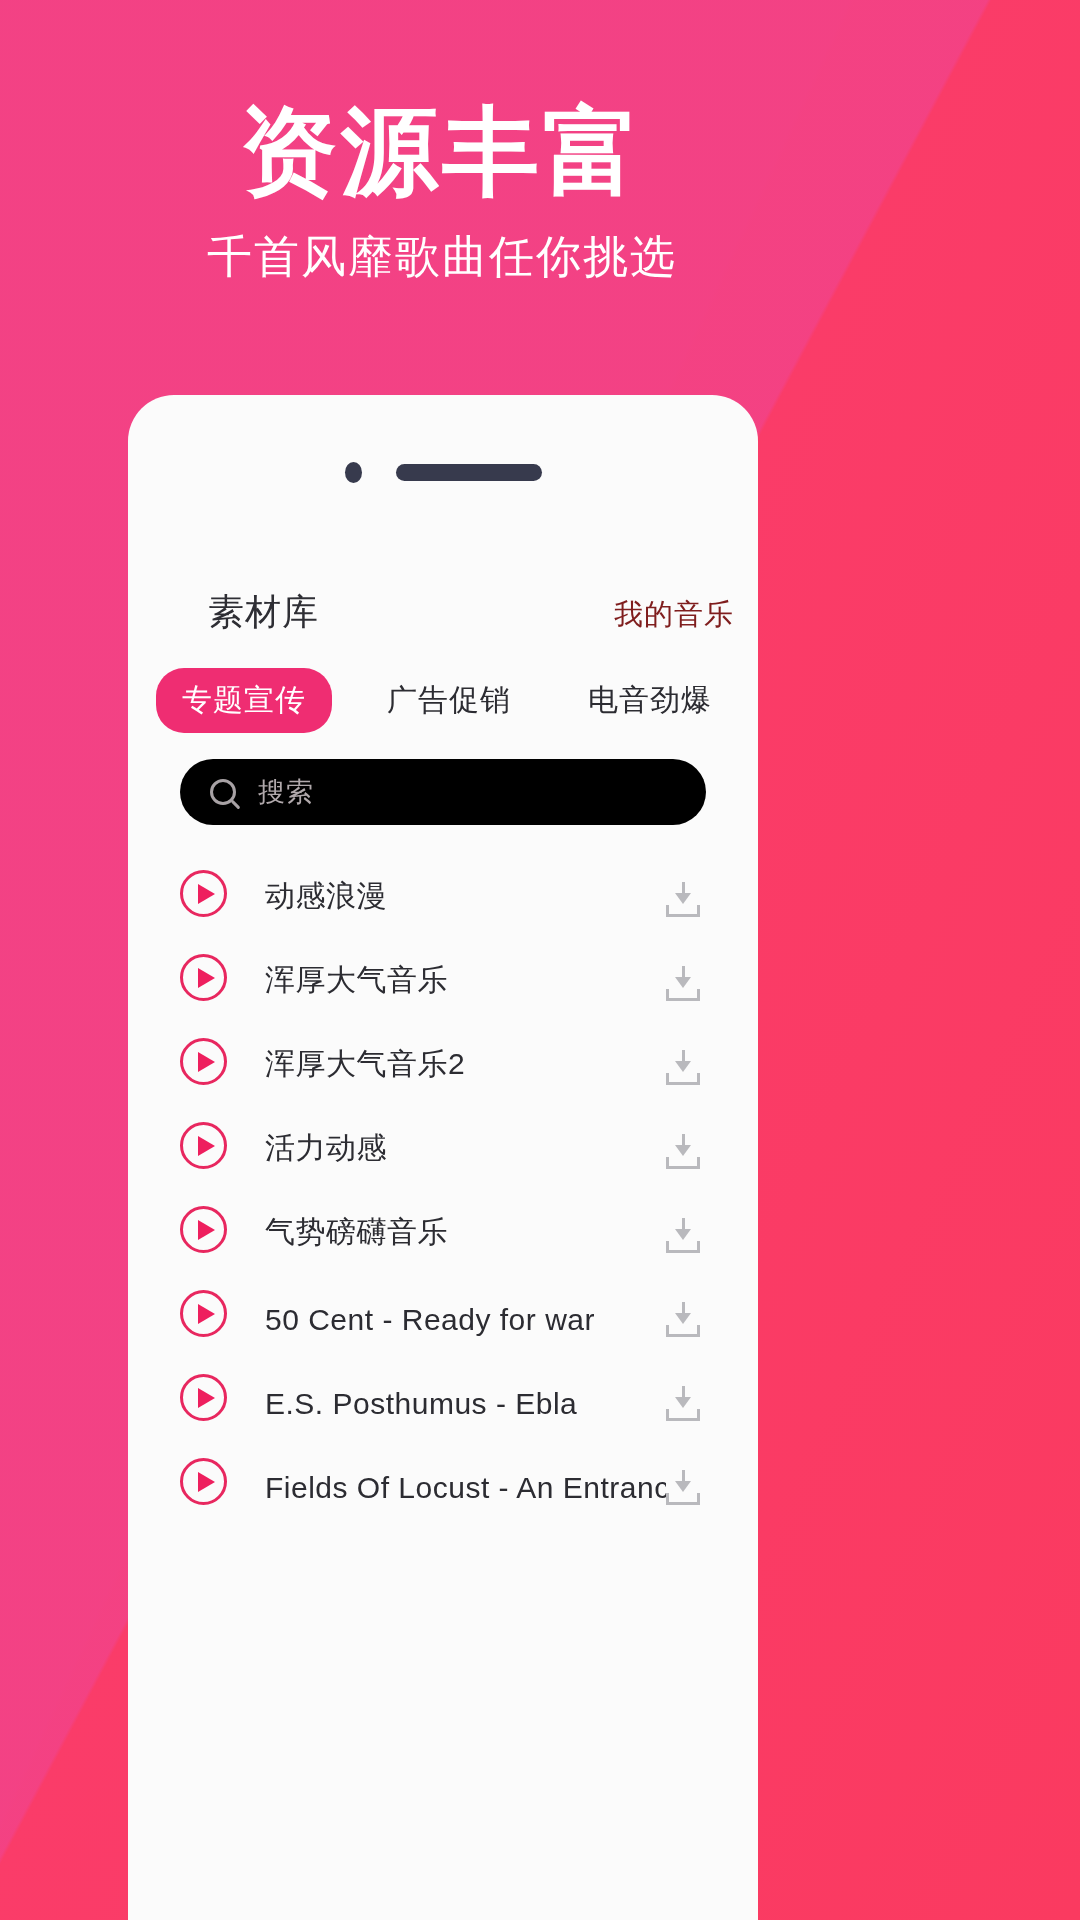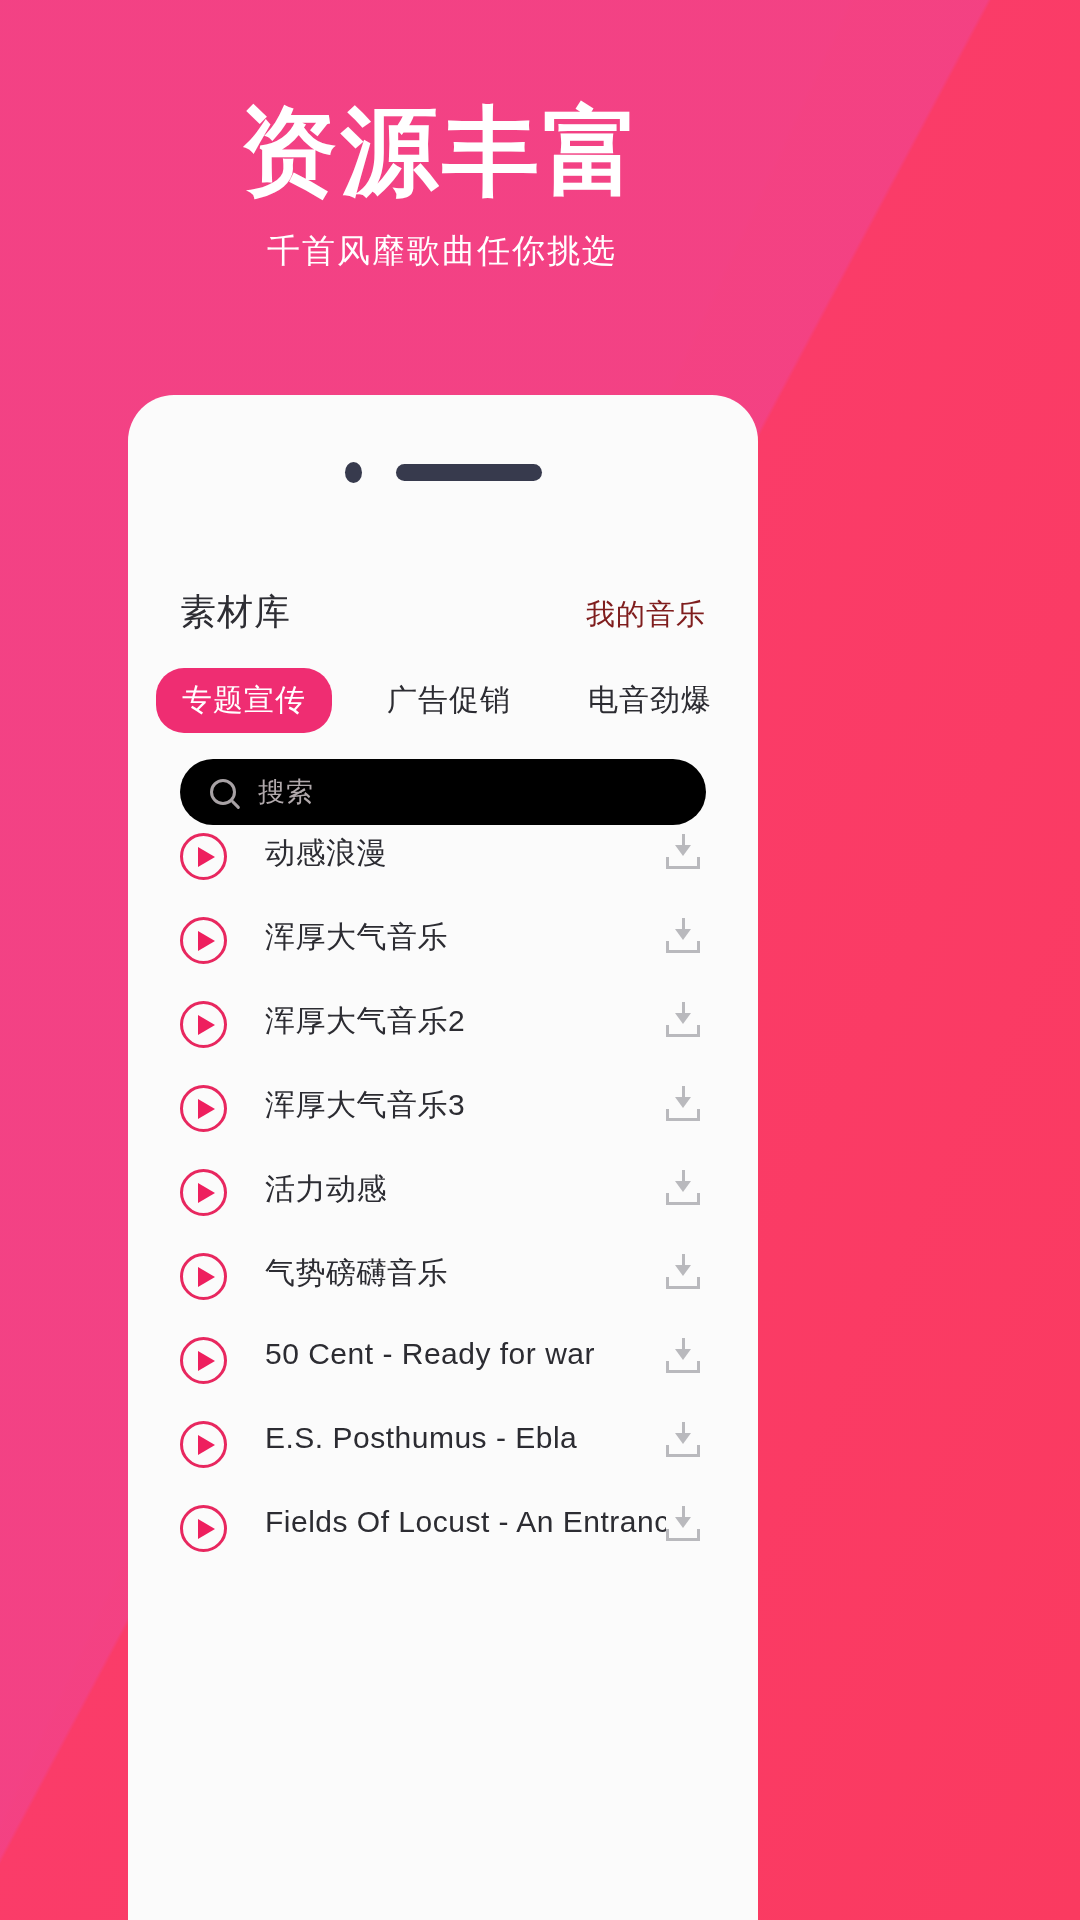--- a/index.html
+++ b/index.html
@@ -43,21 +43,21 @@
   .headline{
     margin-top:103px;
     font-size:97px;
     line-height:1.0;
     font-weight:bold;
     color:#ffffff;
     letter-spacing:4px;
   }
   .subhead{
     margin-top:34px;
-    font-size:33px;
+    font-size:45px;
     line-height:1.0;
     font-weight:normal;
     color:#ffffff;
     letter-spacing:2px;
   }
 
   
   .phone{
     position:absolute;
     left:128px; top:395px;
@@ -79,21 +79,22 @@
     background:#373a4d;
   }
   .speaker{
     width:146px; height:17px; border-radius:9px;
     background:#373a4d;
   }
 
   
   .app-head{
     display:flex; align-items:baseline; justify-content:space-between;
-    padding:88px 52px 0 52px;
+    padding:88px 24px 0 52px;
+    margin-left:28px;
   }
   .app-title{
     font-size:36px; color:#2e2e34; letter-spacing:1px;
   }
   .my-music{
     font-size:29px; color:#7f1d1d; letter-spacing:1px;
   }
 
   
   .tabs{
@@ -143,21 +144,21 @@
     transform:rotate(45deg);
   }
   .search-ph{
     font-size:27px; color:#b1a9ac; letter-spacing:1px;
   }
 
   
   .list{ padding:8px 0 0 0; }
   .row{
     height:84px;
-    display:flex; align-items:flex-start;
+    display:flex; align-items:flex-end;
     padding:0 52px 0 52px;
   }
   .play-icon{
     width:47px; height:47px;
     border:3px solid #e8275f;
     border-radius:50%;
     flex:0 0 auto;
     display:flex; align-items:center; justify-content:center;
   }
   .play-icon .tri{
@@ -273,31 +274,20 @@
           <div class="tri"></div>
         </div>
       <div class="row-title">浑厚大气音乐2</div>
       <div class="dl-icon">
           <div class="stem"></div>
           <div class="arrow"></div>
           <div class="tray"></div>
         </div>
     </div>
 
-    <div class="row">
-      <div class="play-icon">
-          <div class="tri"></div>
-        </div>
-      <div class="row-title">浑厚大气音乐3</div>
-      <div class="dl-icon">
-          <div class="stem"></div>
-          <div class="arrow"></div>
-          <div class="tray"></div>
-        </div>
-    </div>
 
     <div class="row">
       <div class="play-icon">
           <div class="tri"></div>
         </div>
       <div class="row-title">活力动感</div>
       <div class="dl-icon">
           <div class="stem"></div>
           <div class="arrow"></div>
           <div class="tray"></div>

